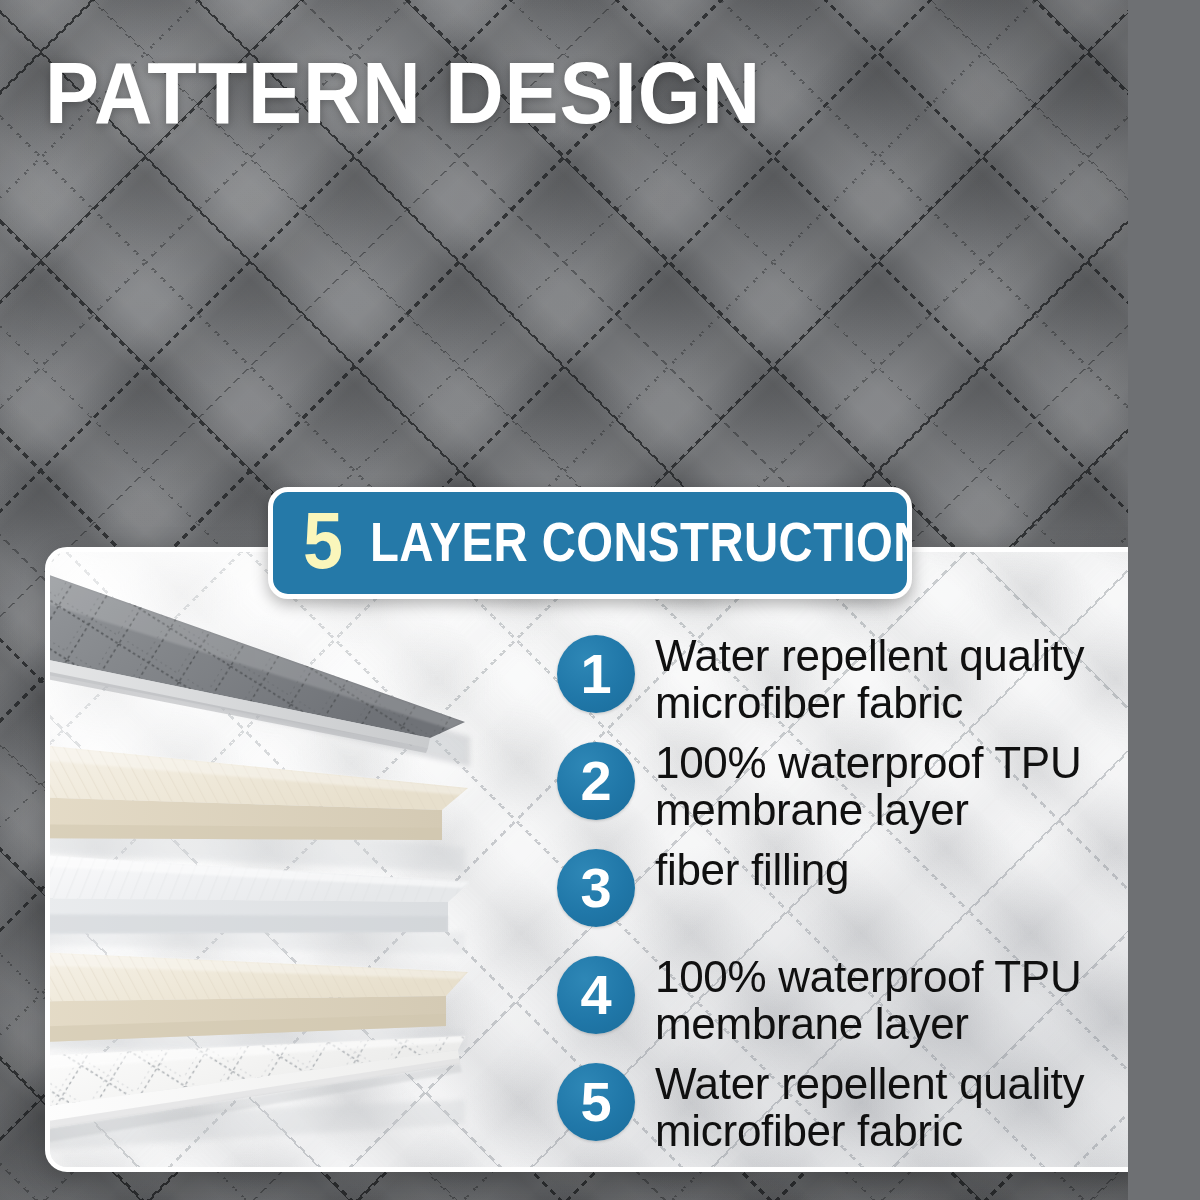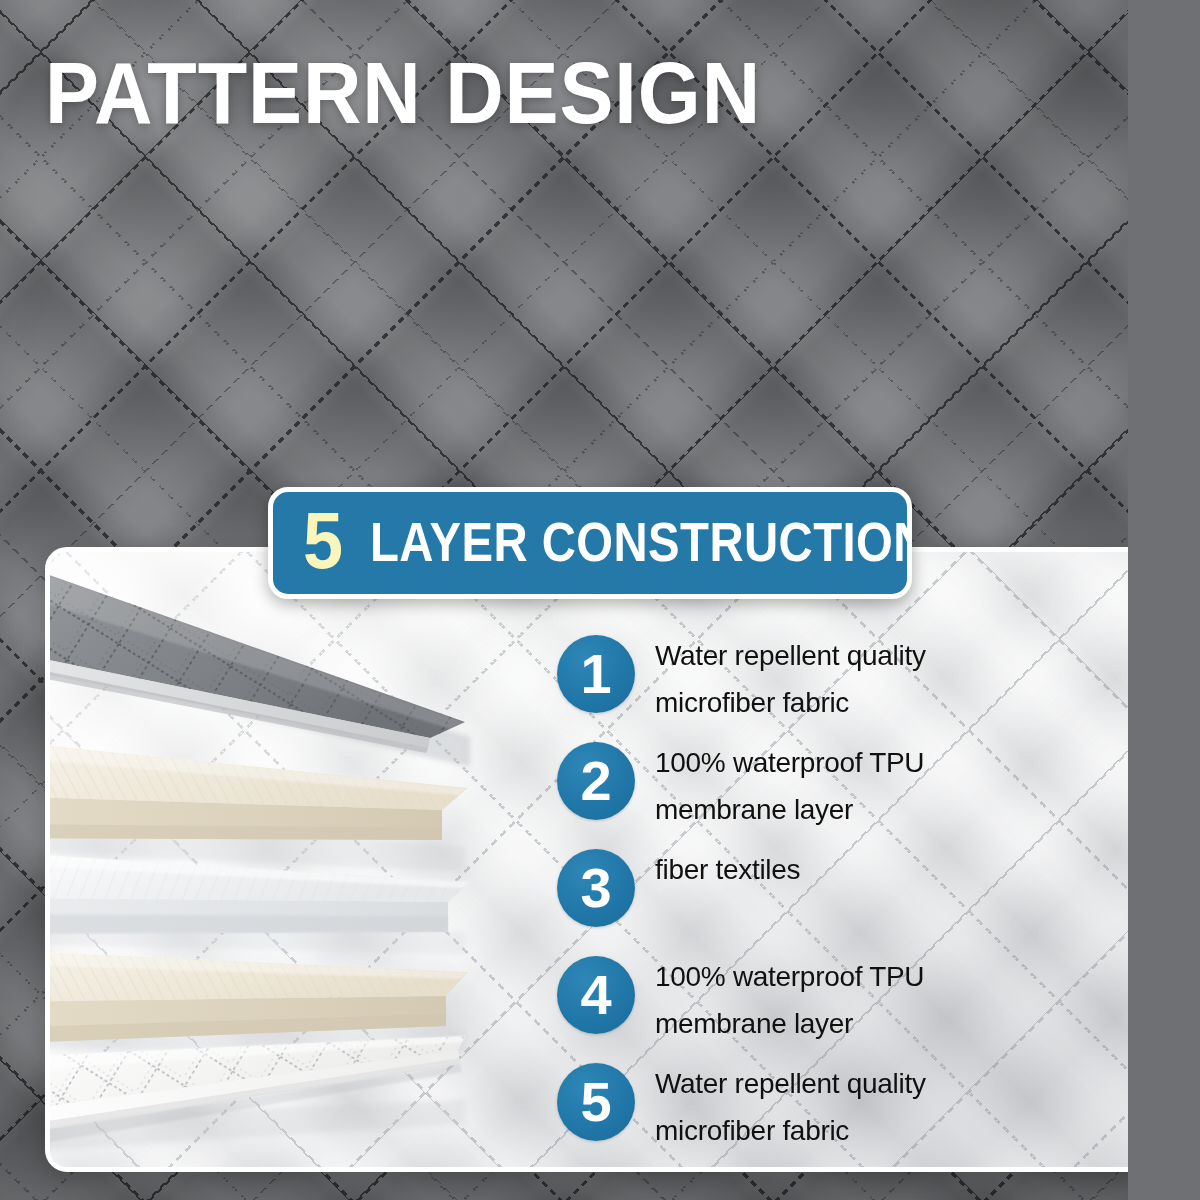--- a/index.html
+++ b/index.html
@@ -181,21 +181,21 @@
     font-size:56px;
     line-height:78px;
     text-align:center;
     margin-top:5px;
     box-shadow:0 1px 3px rgba(0,0,0,.18);
     user-select:none;
   }
   .rowtext{
     margin-left:20px;
     color:#101010;
-    font-size:28px;
+    font-size:44px;
     line-height:47px;
     font-weight:400;
     letter-spacing:-.3px;
     padding-top:2px;
   }
   .rowtext span{display:block;white-space:nowrap;}
 </style>
 </head>
 <body>
 
@@ -362,21 +362,21 @@
       <div class="bullet">2</div>
       <div class="rowtext">
         <span>100% waterproof TPU</span>
         <span>membrane layer</span>
       </div>
     </div>
 
     <div class="row">
       <div class="bullet">3</div>
       <div class="rowtext">
-        <span>fiber textiles</span>
+        <span>fiber filling</span>
       </div>
     </div>
 
     <div class="row">
       <div class="bullet">4</div>
       <div class="rowtext">
         <span>100% waterproof TPU</span>
         <span>membrane layer</span>
       </div>
     </div>

